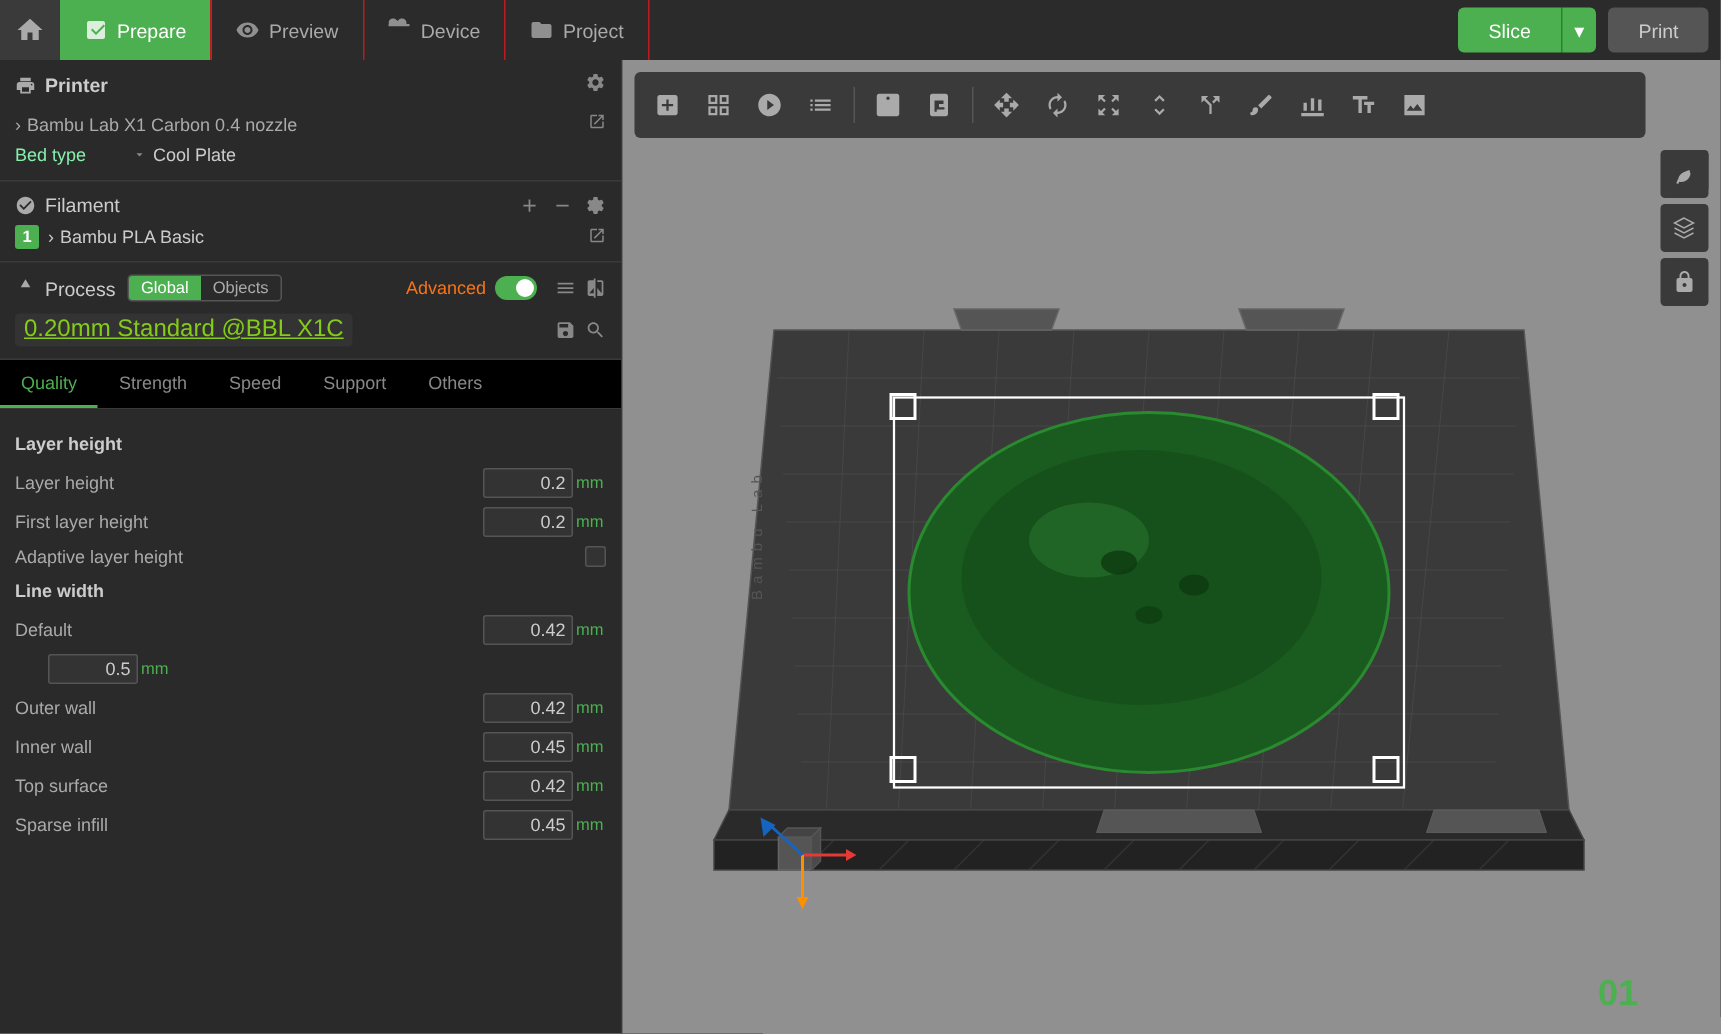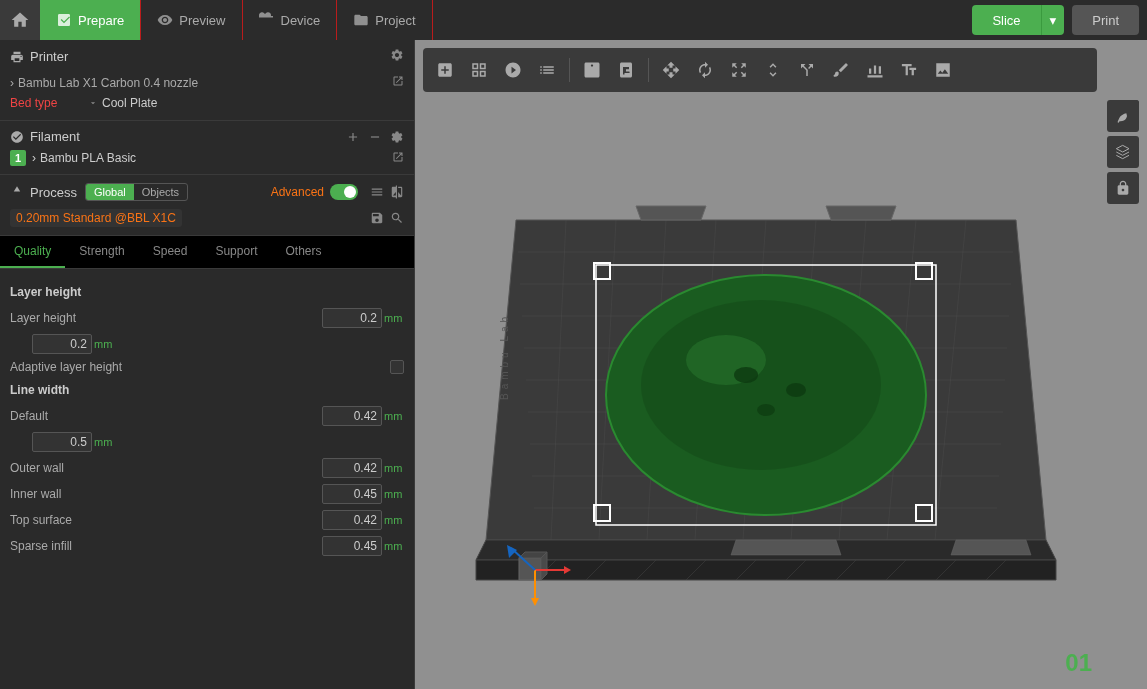--- a/index.html
+++ b/index.html
@@ -18,33 +18,33 @@
     .print-btn { background: #555; color: #ccc; border: none; padding: 6px 20px; font-size: 13px; cursor: pointer; height: 30px; margin-left: 8px; border-radius: 4px; margin-right: 8px; }
 
     
     .main { display: flex; flex: 1; overflow: hidden; }
 
     
     .left-panel { width: 415px; background: #2a2a2a; display: flex; flex-direction: column; flex-shrink: 0; border-right: 1px solid #3a3a3a; overflow: hidden; }
 
     
     .panel-section { border-bottom: 1px solid #3a3a3a; padding: 8px 10px; }
-    .section-header { display: flex; align-items: center; gap: 6px; color: #ccc; font-size: 13px; font-weight: 400; margin-bottom: 6px; }
+    .section-header { display: flex; align-items: center; gap: 6px; color: #ccc; font-size: 13px; font-weight: 700; margin-bottom: 6px; }
     .section-header svg { width: 14px; height: 14px; fill: #aaa; }
     .section-gear { margin-left: auto; cursor: pointer; }
     .section-gear svg { width: 14px; height: 14px; fill: #888; }
 
     .printer-row { display: flex; align-items: center; justify-content: space-between; padding: 4px 0; }
     .printer-name { display: flex; align-items: center; gap: 4px; color: #ccc; font-size: 12px; }
     .printer-name span { color: #aaa; }
     .external-icon { cursor: pointer; }
     .external-icon svg { width: 12px; height: 12px; fill: #888; }
 
     .bed-type-row { display: flex; align-items: center; gap: 8px; padding: 2px 0; }
-    .bed-type-label { color: #ef4444; font-size: 12px; min-width: 70px; }
+    .bed-type-label { color: #86efac; font-size: 12px; min-width: 70px; }
     .bed-type-val { display: flex; align-items: center; gap: 4px; color: #ccc; font-size: 12px; cursor: pointer; }
     .chevron-down { width: 10px; height: 10px; fill: #888; }
 
     
     .filament-section { border-bottom: 1px solid #3a3a3a; padding: 8px 10px; }
     .filament-header { display: flex; align-items: center; gap: 6px; color: #ccc; font-size: 13px; font-weight: 500; margin-bottom: 6px; }
     .filament-icons { margin-left: auto; display: flex; gap: 8px; }
     .filament-icons svg { width: 14px; height: 14px; fill: #888; cursor: pointer; }
 
     .filament-row { display: flex; align-items: center; gap: 6px; }
@@ -58,21 +58,21 @@
     .toggle-group { display: flex; border-radius: 3px; overflow: hidden; border: 1px solid #555; margin-left: 2px; }
     .toggle-btn { padding: 2px 8px; font-size: 11px; cursor: pointer; color: #aaa; background: transparent; border: none; }
     .toggle-btn.active { background: #4caf50; color: #fff; }
     .process-advanced { display: flex; align-items: center; gap: 6px; margin-left: auto; color: #f97316; font-size: 12px; }
     .toggle-switch { width: 28px; height: 16px; background: #4caf50; border-radius: 8px; position: relative; cursor: pointer; }
     .toggle-switch::after { content: ''; position: absolute; right: 2px; top: 2px; width: 12px; height: 12px; background: white; border-radius: 50%; }
     .process-icons { display: flex; gap: 6px; margin-left: 6px; }
     .process-icons svg { width: 14px; height: 14px; fill: #888; cursor: pointer; }
 
     .preset-row { display: flex; align-items: center; justify-content: space-between; }
-    .preset-name { color: #f97316; font-size: 12px; padding: 2px 6px; background: #333; border-radius: 3px; cursor: pointer; }
+    .preset-name { color: #84cc16; font-size: 16px; padding: 2px 6px; background: #333; border-radius: 3px; cursor: pointer; text-decoration: underline; }
     .preset-actions { display: flex; gap: 6px; }
     .preset-actions svg { width: 14px; height: 14px; fill: #888; cursor: pointer; }
 
     
     .quality-tabs { display: flex; border-bottom: 1px solid #3a3a3a; background: #000000; }
     .q-tab { padding: 8px 14px; font-size: 12px; color: #888; cursor: pointer; border-bottom: 2px solid transparent; }
     .q-tab.active { color: #4caf50; border-bottom-color: #4caf50; }
 
     
     .settings-area { flex: 1; overflow-y: auto; padding: 10px; }
@@ -270,20 +270,21 @@
       <div class="settings-group-label">Layer height</div>
 
       <div class="setting-row">
         <span class="setting-name">Layer height</span>
         <div class="setting-value">
           <input class="setting-input" type="text" value="0.2" style="">
           <span class="setting-unit">mm</span>
         </div>
       </div>
       <div class="setting-row">
+        <span class="setting-name">First layer height</span>
         <div class="setting-value">
           <input class="setting-input" type="text" value="0.2" style="">
           <span class="setting-unit">mm</span>
         </div>
       </div>
       <div class="setting-row">
         <span class="setting-name">Adaptive layer height</span>
         <div class="setting-value">
           <div class="setting-checkbox"></div>
         </div>

